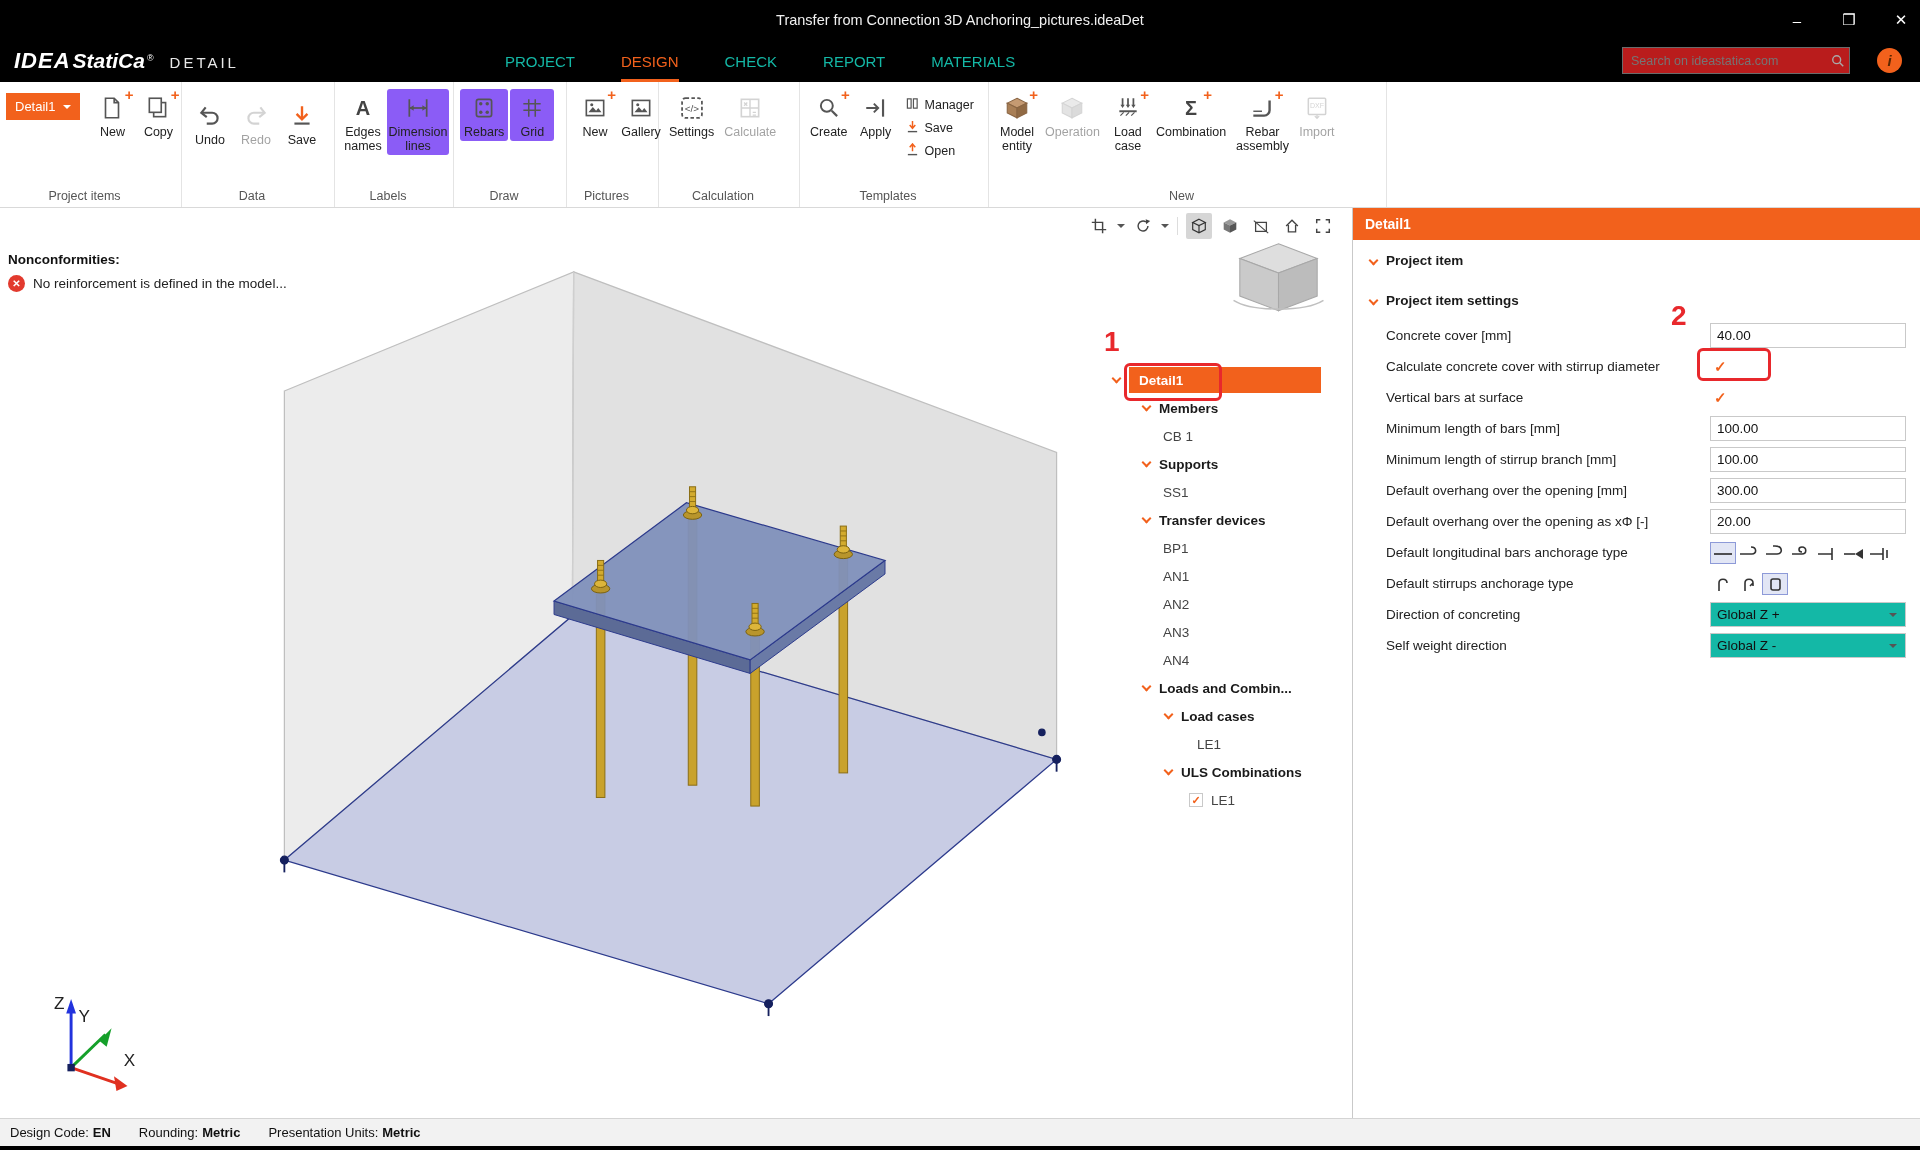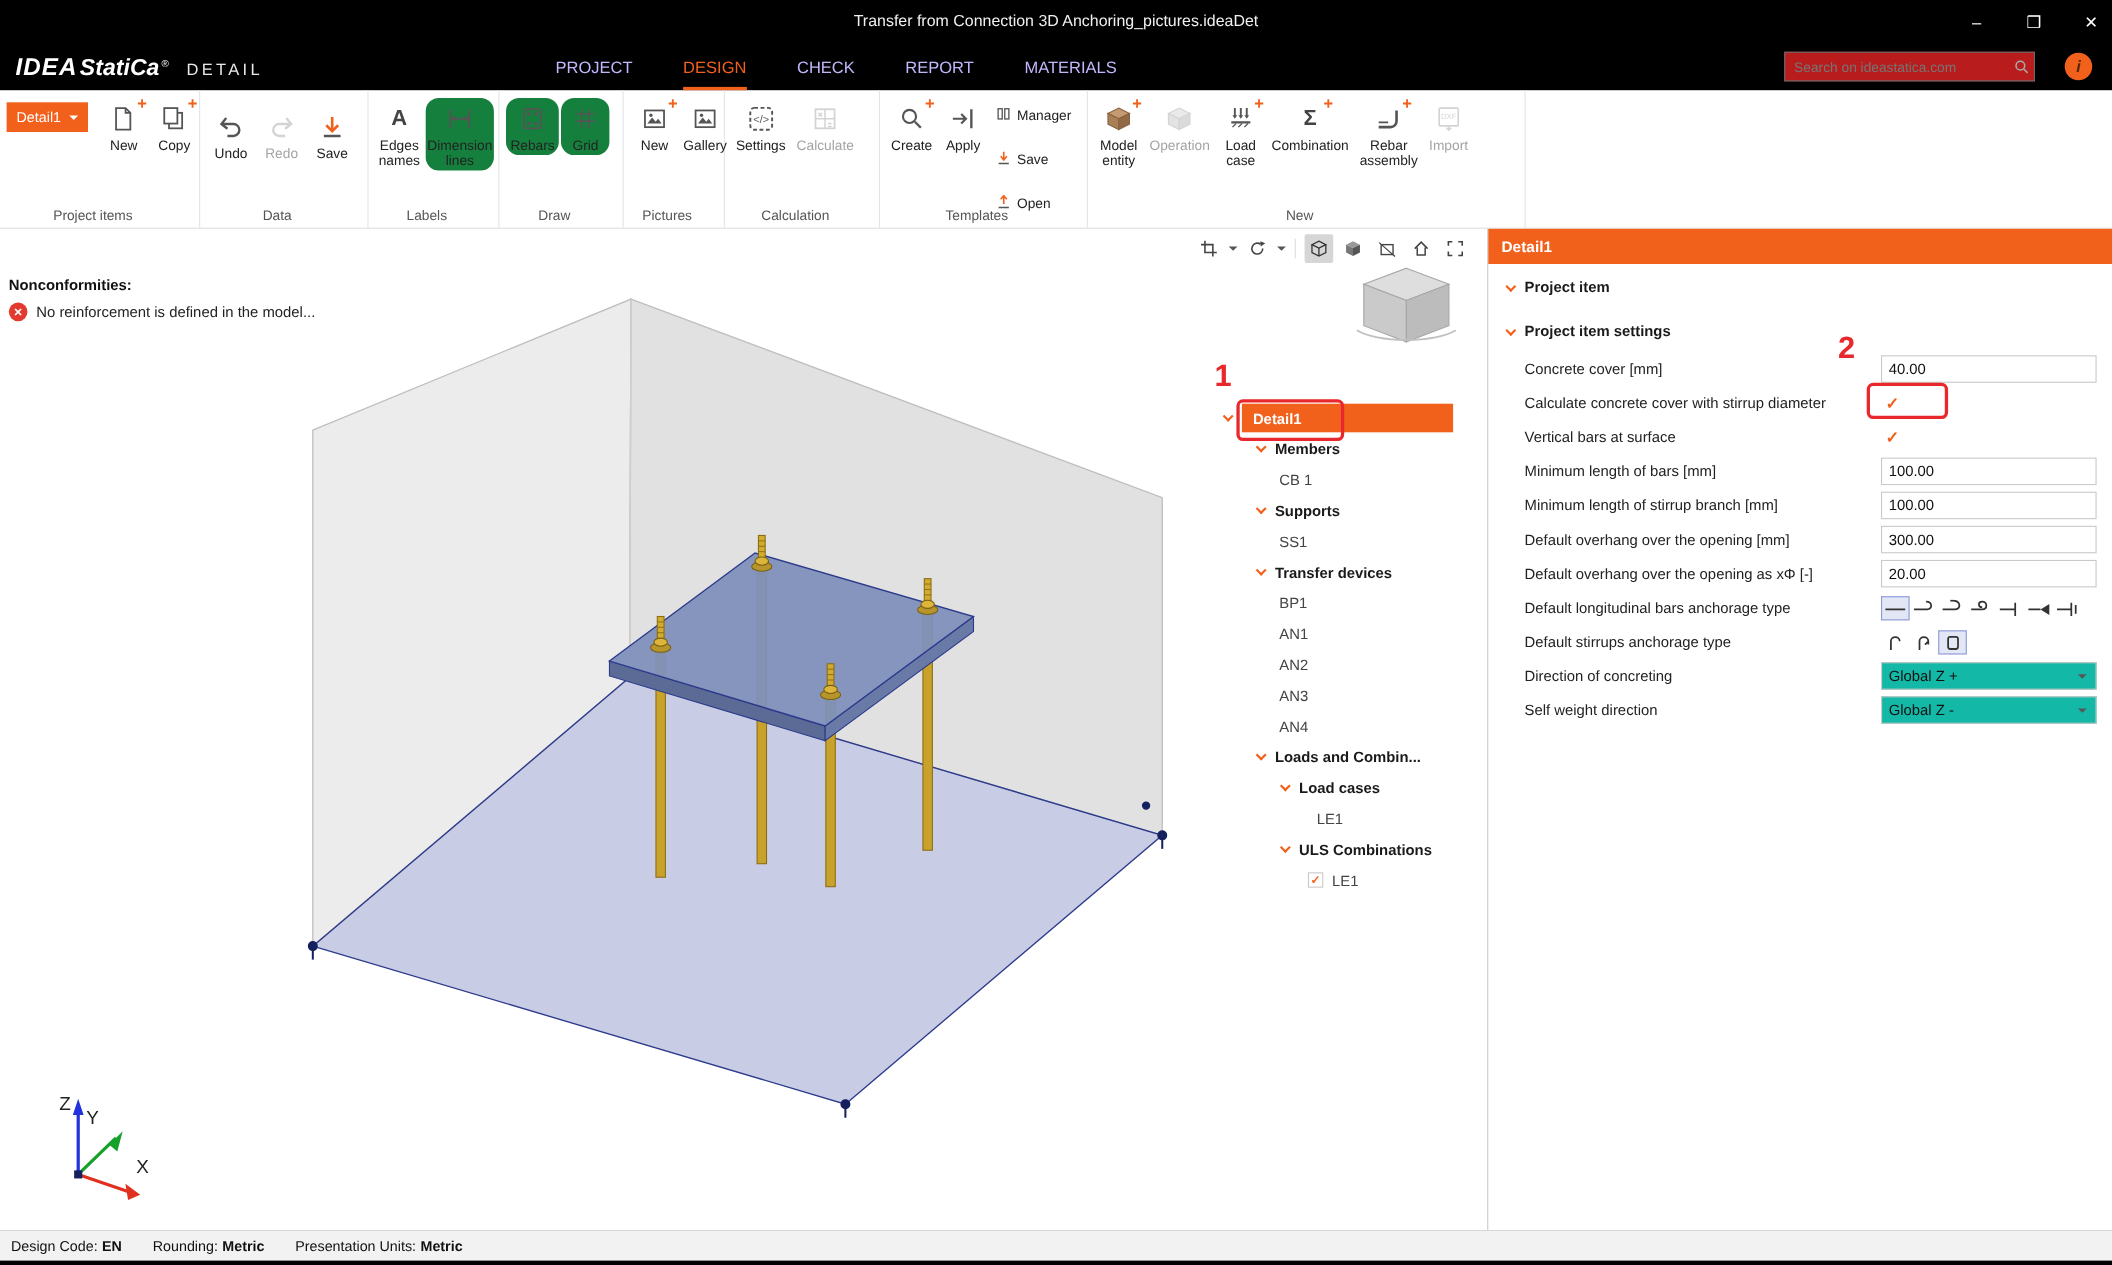--- a/index.html
+++ b/index.html
@@ -10,40 +10,40 @@
   .titlebar .title{position:absolute;left:0;right:0;text-align:center;color:#f0f0f0;font-size:14.5px;}
   .win-controls{position:absolute;right:8px;top:0;height:40px;display:flex;align-items:center;gap:30px;color:#fff;font-size:15px;}
   .win-controls span{width:22px;text-align:center;cursor:default;}
   .menubar{height:42px;background:#000;display:flex;align-items:center;position:relative;color:#fff;}
   .brand{display:flex;align-items:baseline;margin-left:14px;gap:2px;}
   .logo-idea{font-weight:900;font-style:italic;font-size:22px;letter-spacing:1px;}
   .logo-statica{font-weight:800;font-style:italic;font-size:21px;}
   .logo-reg{font-size:9px;vertical-align:super;position:relative;top:-7px;}
   .logo-product{font-size:15px;font-weight:400;letter-spacing:3px;margin-left:14px;color:#e8e8e8;}
   .tabs{position:absolute;left:505px;top:0;height:42px;display:flex;gap:46px;align-items:center;}
-  .tab{font-size:15px;color:#c4b5fd;height:42px;display:flex;align-items:center;cursor:default;}
+  .tab{font-size:15px;color:#14b8a6;height:42px;display:flex;align-items:center;cursor:default;}
   .tab.active{color:var(--accent);border-bottom:3px solid var(--accent);padding-top:3px;}
   .search-wrap{position:absolute;right:70px;top:7px;width:228px;height:27px;border:1px solid #6b6b6b;background:#b91c1c;display:flex;align-items:center;}
   .search-wrap input{flex:1;background:transparent;border:0;outline:none;color:#ccc;font-size:12.5px;padding:0 8px;font-family:"Liberation Sans",sans-serif;}
   .search-icon{width:22px;display:flex;justify-content:center;}
   .info-badge{position:absolute;right:18px;top:8px;width:25px;height:25px;border-radius:50%;background:var(--accent);color:#5a2600;font-weight:bold;font-size:15px;display:flex;align-items:center;justify-content:center;font-style:italic;}
   
   .ribbon{height:126px;background:#fff;border-bottom:1px solid #d9d9d9;display:flex;}
   .rb-group{position:relative;height:100%;border-right:1px solid #e4e4e4;padding:7px 4px 22px 6px;display:flex;align-items:flex-start;gap:2px;}
   .rb-group-label{position:absolute;bottom:4px;left:0;right:12px;text-align:center;font-size:12.5px;color:#555;}
   .proj-select{background:var(--accent);color:#fff;height:27px;display:flex;align-items:center;gap:8px;padding:0 9px;font-size:13px;margin:4px 8px 0 0;cursor:default;}
   .caret{width:0;height:0;border:4px solid transparent;border-top-color:#fff;margin-top:4px;}
   .caret.dark{border-top-color:#555;}
   .rb-btn{display:flex;flex-direction:column;align-items:center;padding:4px 4px 2px;border-radius:3px;min-width:44px;}
-  .rb-btn.pressed{background:#15803d;border-radius:12px;}
+  .rb-btn.pressed{background:#8b5cf6;}
   .rb-btn.disabled{opacity:.42;}
   .rb-icon{width:30px;height:30px;position:relative;display:flex;align-items:center;justify-content:center;}
   .plus-badge{position:absolute;top:-4px;right:-6px;color:var(--accent);font-weight:bold;font-size:15px;line-height:12px;}
   .rb-label{font-size:12.5px;line-height:14px;text-align:center;white-space:pre-line;color:#222;margin-top:2px;}
-  .mini-col{display:flex;flex-direction:column;gap:24px;margin:8px 2px 0 6px;}
+  .mini-col{display:flex;flex-direction:column;gap:7px;margin:8px 2px 0 6px;}
   .mini-btn{display:flex;align-items:center;gap:6px;font-size:12.5px;color:#222;}
   .icon-letter{font-size:20px;font-weight:bold;color:#444;line-height:20px;}
   
   .content{height:910px;display:flex;}
   .canvas{position:relative;width:1352px;height:910px;background:#fff;overflow:hidden;}
   .scene{position:absolute;left:0;top:0;width:100%;height:100%;}
   .noncon{position:absolute;left:8px;top:44px;}
   .noncon-title{font-weight:bold;font-size:13.5px;color:#111;}
   .noncon-row{display:flex;align-items:center;gap:8px;margin-top:8px;}
   .err-icon{width:17px;height:17px;border-radius:50%;background:#e23a2e;color:#fff;font-size:10px;font-weight:bold;display:flex;align-items:center;justify-content:center;}

